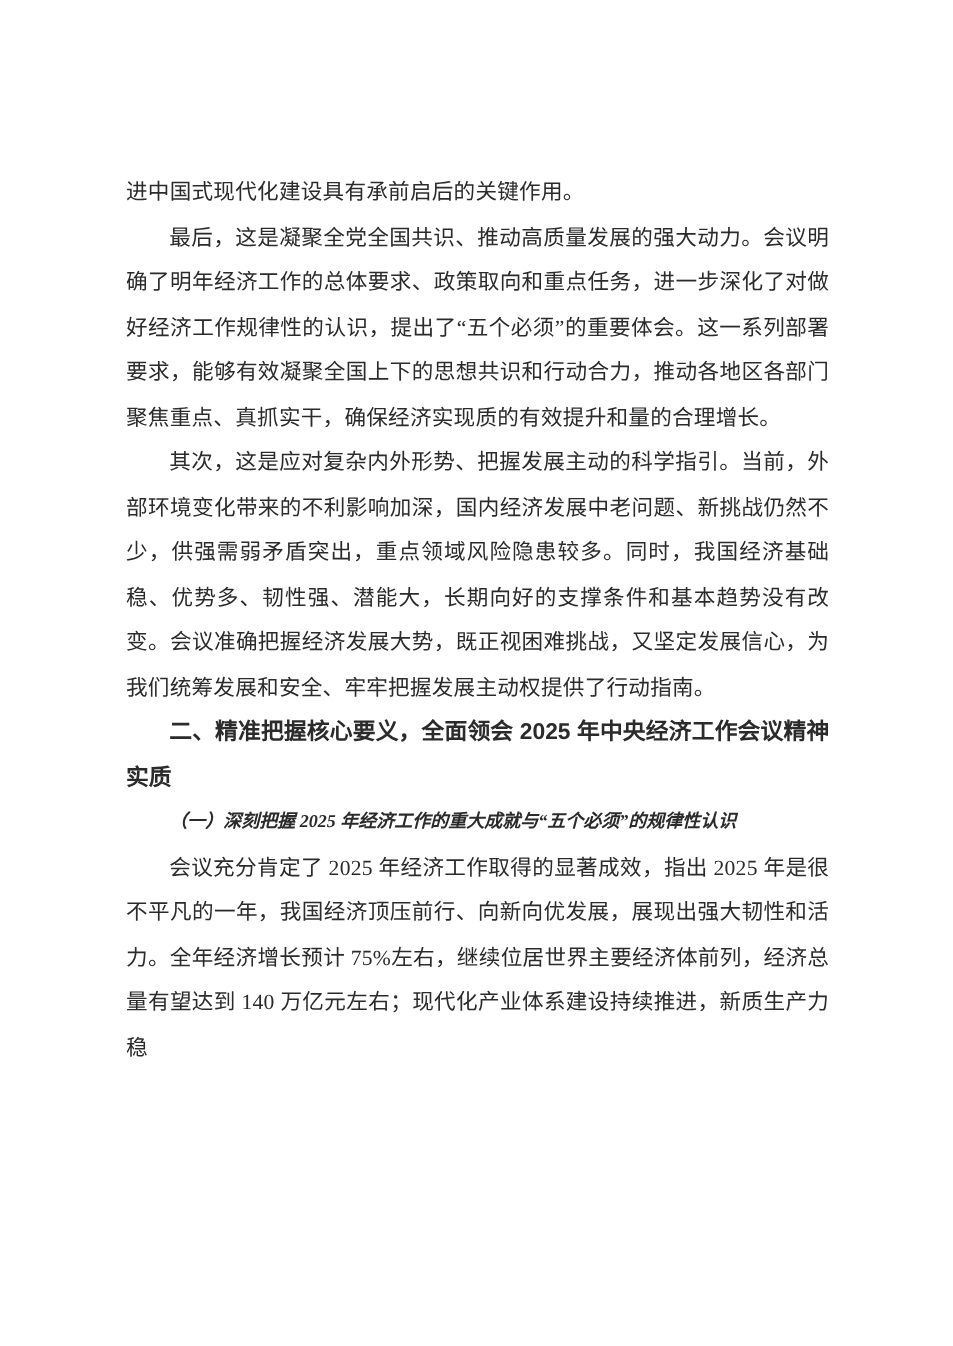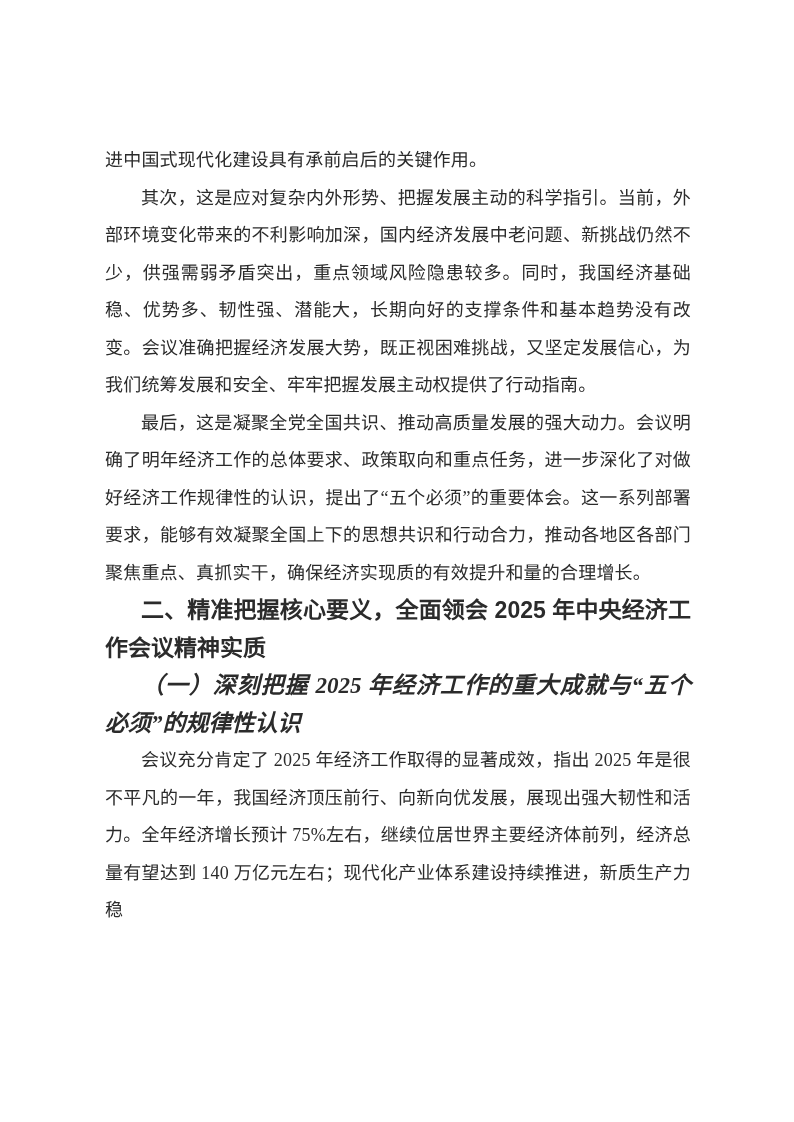--- a/index.html
+++ b/index.html
@@ -30,49 +30,49 @@
     text-align: justify;
     text-justify: inter-ideograph;
     letter-spacing: 0.2px;
   }
   .content p.indent {
     text-indent: 36px;
   }
   .content p.heading-2 {
     font-family: "Liberation Sans", "DejaVu Sans", sans-serif;
     font-weight: 700;
-    font-size: 23px;
+    font-size: 19px;
     letter-spacing: 0;
   }
   .content p.heading-3 {
     font-weight: 700;
     font-style: italic;
-    font-size: 23px;
+    font-size: 15px;
     letter-spacing: 0;
   }
   .page-footer {
     position: absolute;
     left: 560px;
     top: 1024px;
     width: 160px;
     text-align: center;
     font-size: 16px;
     line-height: 30px;
     color: #4a4a4a;
     font-family: "Liberation Serif", "DejaVu Serif", serif;
   }
 </style>
 </head>
 <body>
 
 <div class="page">
   <div class="content">
     <p>进中国式现代化建设具有承前启后的关键作用。</p>
+    <p class="indent">最后，这是凝聚全党全国共识、推动高质量发展的强大动力。会议明确了明年经济工作的总体要求、政策取向和重点任务，进一步深化了对做好经济工作规律性的认识，提出了“五个必须”的重要体会。这一系列部署要求，能够有效凝聚全国上下的思想共识和行动合力，推动各地区各部门聚焦重点、真抓实干，确保经济实现质的有效提升和量的合理增长。</p>
     <p class="indent">其次，这是应对复杂内外形势、把握发展主动的科学指引。当前，外部环境变化带来的不利影响加深，国内经济发展中老问题、新挑战仍然不少，供强需弱矛盾突出，重点领域风险隐患较多。同时，我国经济基础稳、优势多、韧性强、潜能大，长期向好的支撑条件和基本趋势没有改变。会议准确把握经济发展大势，既正视困难挑战，又坚定发展信心，为我们统筹发展和安全、牢牢把握发展主动权提供了行动指南。</p>
-    <p class="indent">最后，这是凝聚全党全国共识、推动高质量发展的强大动力。会议明确了明年经济工作的总体要求、政策取向和重点任务，进一步深化了对做好经济工作规律性的认识，提出了“五个必须”的重要体会。这一系列部署要求，能够有效凝聚全国上下的思想共识和行动合力，推动各地区各部门聚焦重点、真抓实干，确保经济实现质的有效提升和量的合理增长。</p>
     <p class="indent heading-2">二、精准把握核心要义，全面领会 2025 年中央经济工作会议精神实质</p>
     <p class="indent heading-3">（一）深刻把握 2025 年经济工作的重大成就与“五个必须”的规律性认识</p>
     <p class="indent">会议充分肯定了 2025 年经济工作取得的显著成效，指出 2025 年是很不平凡的一年，我国经济顶压前行、向新向优发展，展现出强大韧性和活力。全年经济增长预计 75%左右，继续位居世界主要经济体前列，经济总量有望达到 140 万亿元左右；现代化产业体系建设持续推进，新质生产力稳</p>
   </div>
   <div class="page-footer">
     <span>— 2 —</span>
   </div>
 </div>
 
 </body></html>

